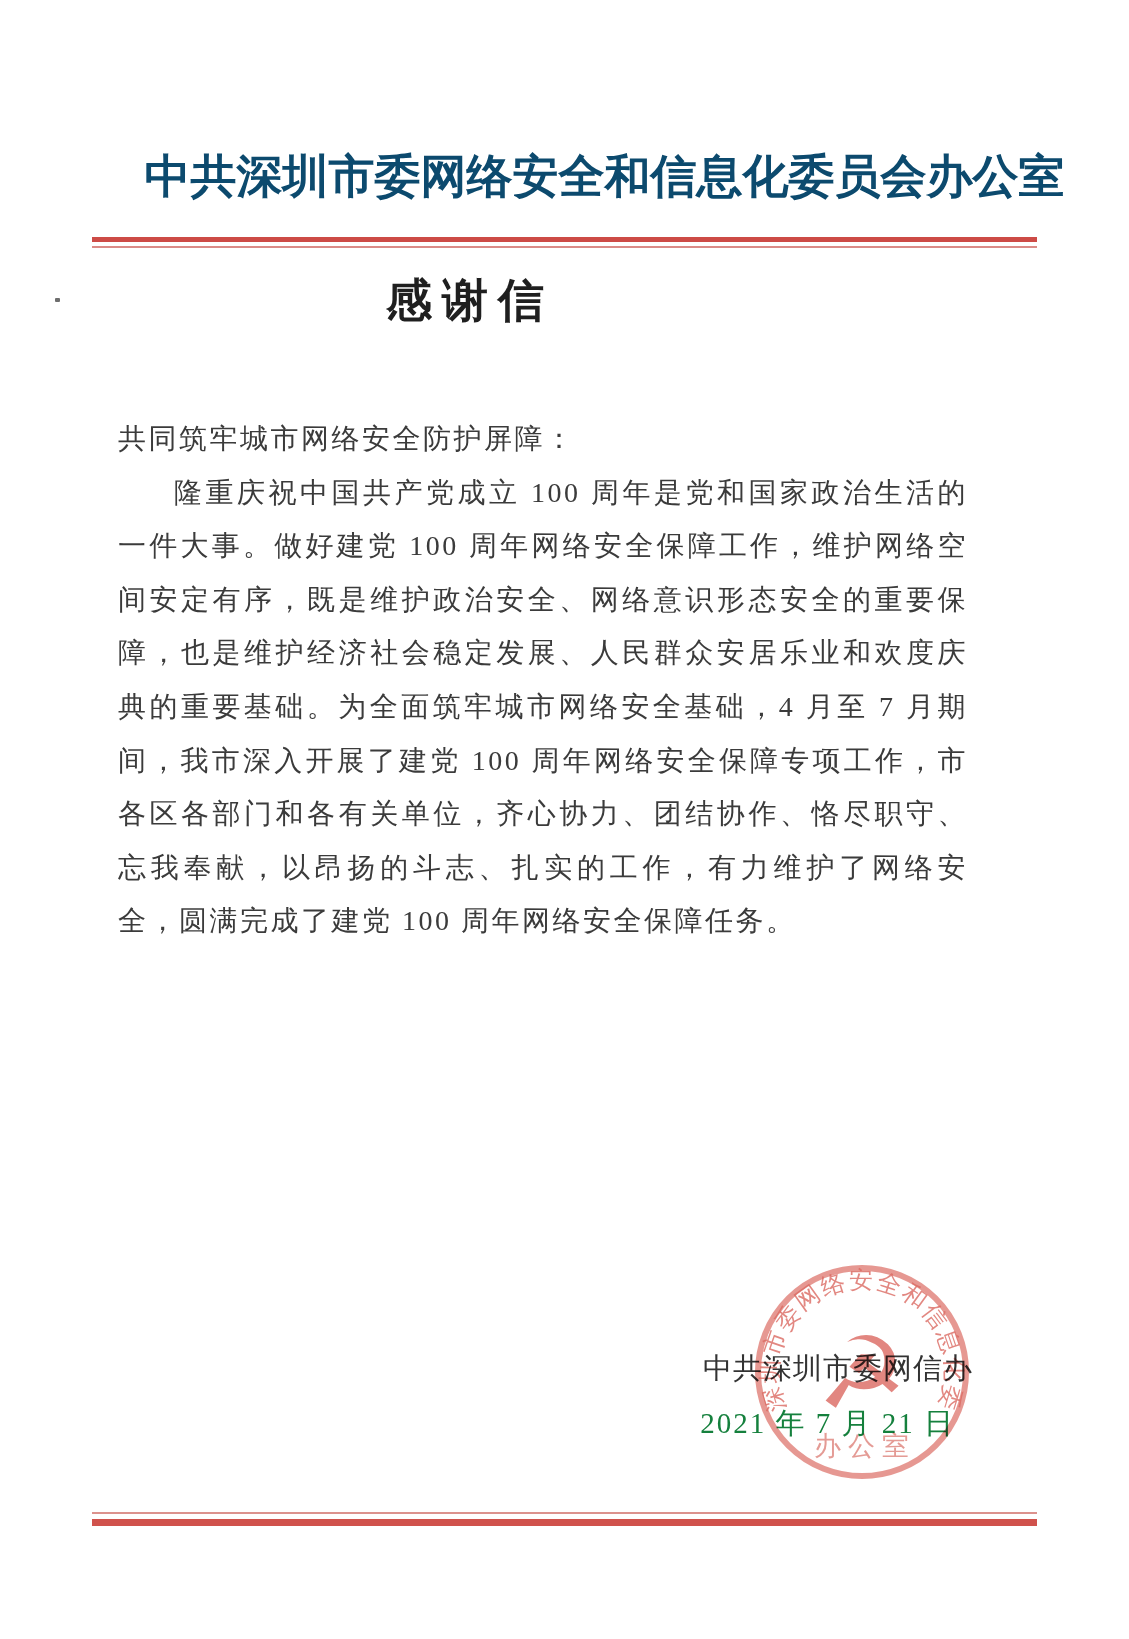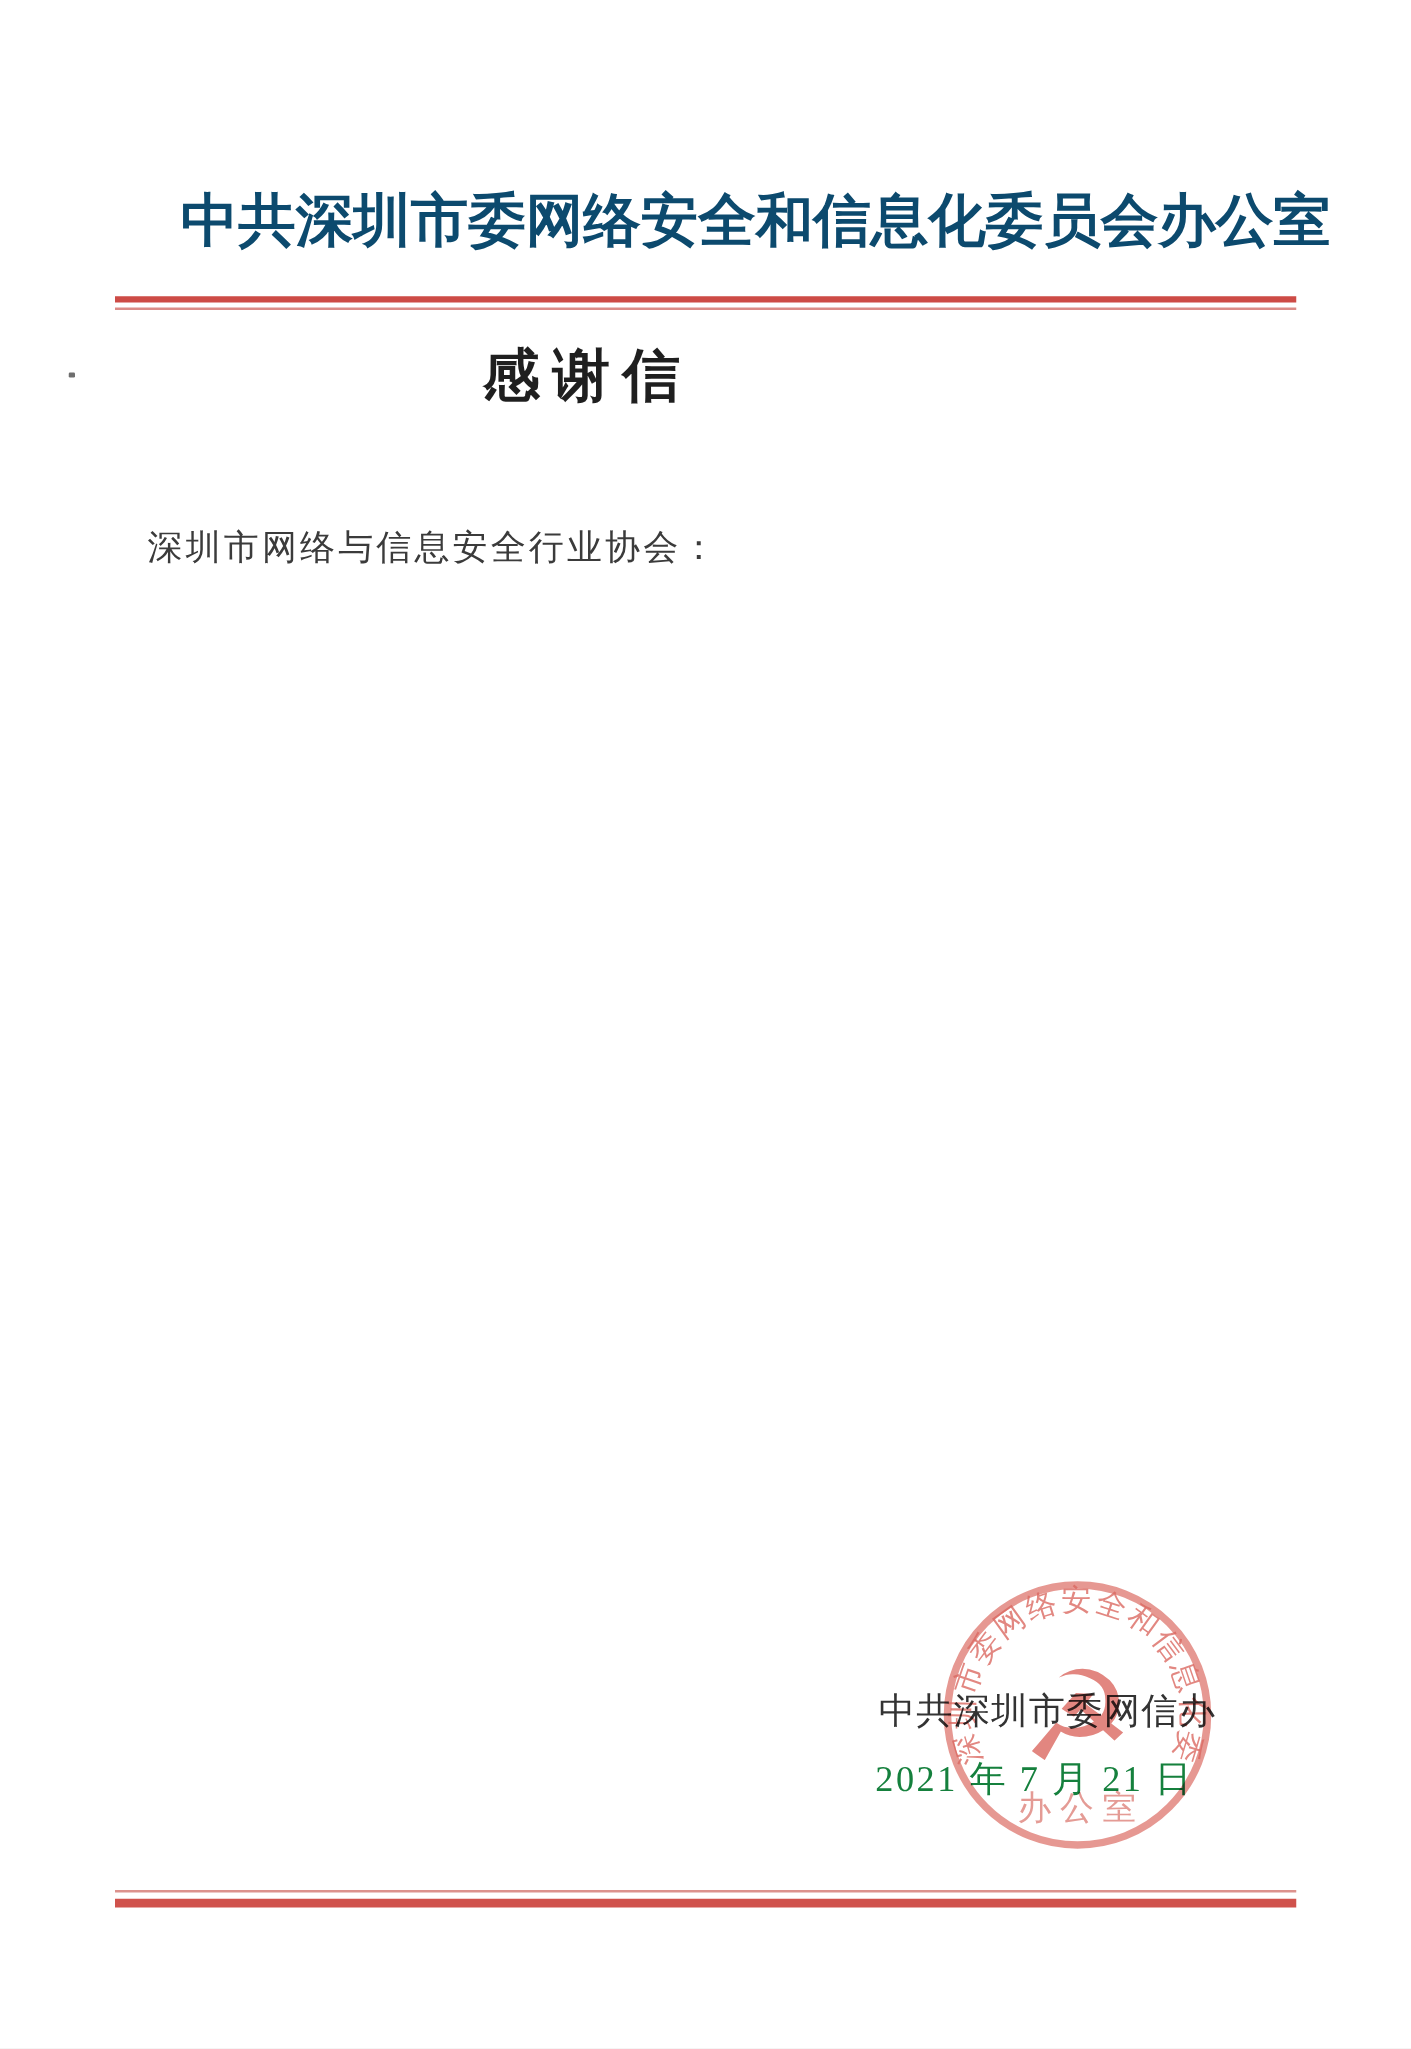--- a/index.html
+++ b/index.html
@@ -70,21 +70,22 @@
   <div class="letterhead">中共深圳市委网络安全和信息化委员会办公室</div>
 
   <div class="rule rule-top-thick"></div>
   <div class="rule rule-top-thin"></div>
 
   <div class="doc-title">感谢信</div>
 
   <div class="speck"></div>
 
   <div class="body-text">
-    <div class="salutation">深圳市网络与信息安全行业协会：</div>
+    <div class="salutation">共同筑牢城市网络安全防护屏障：</div>
+    <p>隆重庆祝中国共产党成立 100 周年是党和国家政治生活的一件大事。做好建党 100 周年网络安全保障工作，维护网络空间安定有序，既是维护政治安全、网络意识形态安全的重要保障，也是维护经济社会稳定发展、人民群众安居乐业和欢度庆典的重要基础。为全面筑牢城市网络安全基础，4 月至 7 月期间，我市深入开展了建党 100 周年网络安全保障专项工作，市各区各部门和各有关单位，齐心协力、团结协作、恪尽职守、忘我奉献，以昂扬的斗志、扎实的工作，有力维护了网络安全，圆满完成了建党 100 周年网络安全保障任务。</p>
   </div>
 
   <div class="closing-signature">中共深圳市委网信办</div>
 
   <div class="closing-date">2021 年 7 月 21 日</div>
 
   <svg class="seal" viewBox="0 0 260 260" xmlns="http://www.w3.org/2000/svg">
     <defs>
       <path id="seal-arc" d="M 60.3 177 A 84 84 0 1 1 199.7 177" fill="none"></path>
     </defs>

